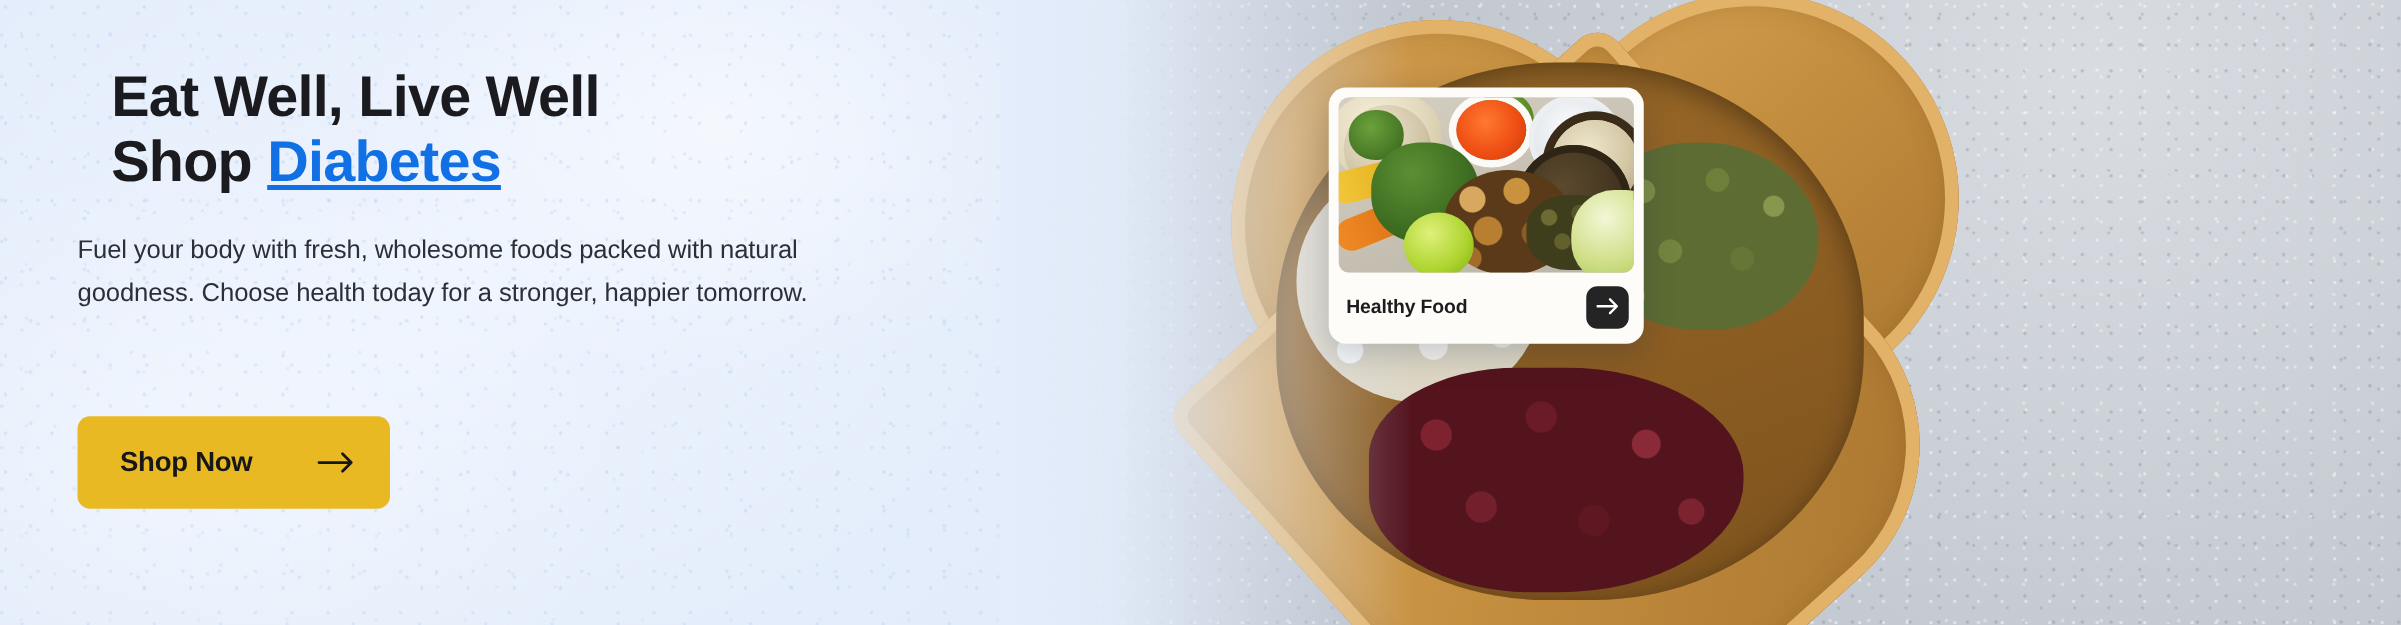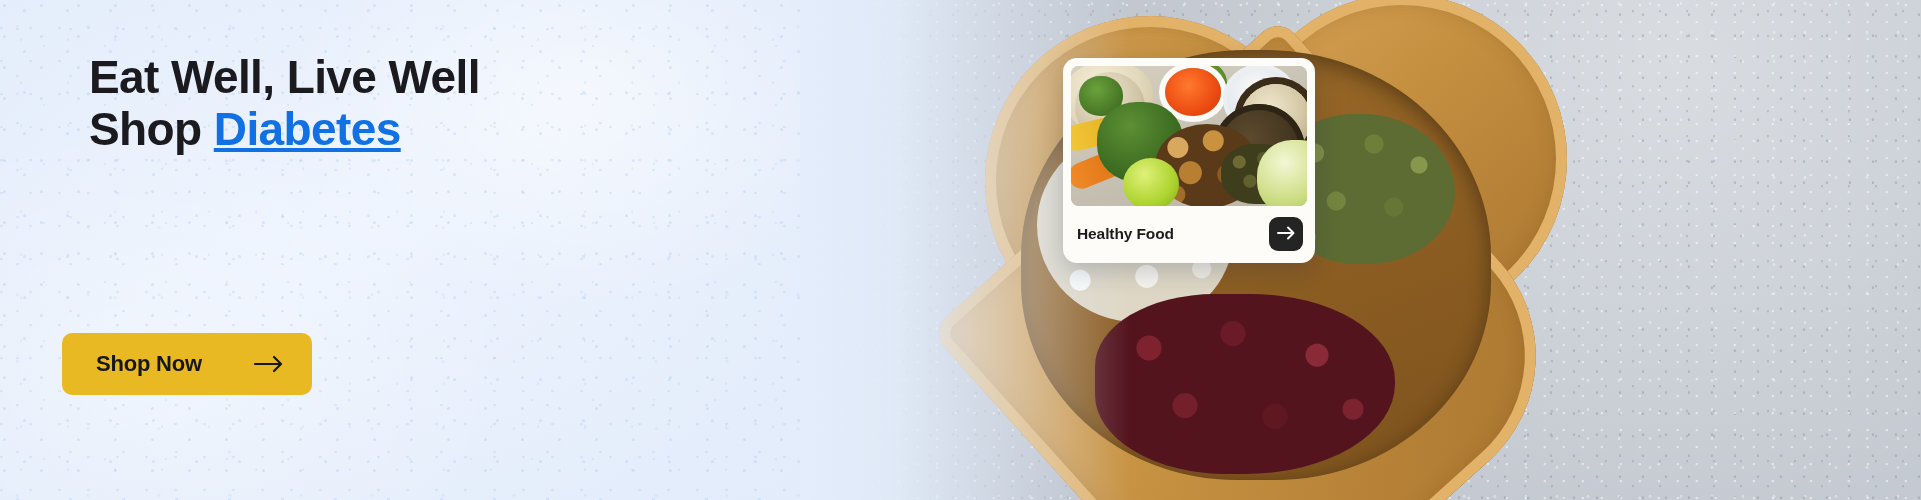--- a/index.html
+++ b/index.html
@@ -63,21 +63,21 @@
     max-width:640px;
     letter-spacing:-0.1px;
   }
 
   .cta {
     position:absolute; left:62px; top:333px;
     display:inline-flex;
     align-items:center;
     gap:52px;
     padding:0 28px 0 34px;
-    height:62px;
+    height:74px;
     border:none;
     border-radius:10px;
     background:#e9b924;
     color:#171717;
     font-family:"Liberation Sans", sans-serif;
     font-size:22px;
     font-weight:700;
     letter-spacing:-0.2px;
     cursor:pointer;
     z-index:6;
@@ -175,21 +175,21 @@
       radial-gradient(circle at 74% 34%, #8a2a38 0 11px, transparent 12px),
       radial-gradient(circle at 30% 62%, #731f2c 0 12px, transparent 13px),
       radial-gradient(circle at 60% 68%, #5f1722 0 12px, transparent 13px),
       radial-gradient(circle at 86% 64%, #7d2330 0 10px, transparent 11px),
       #54141e;
   }
 
   
   .card {
     position:absolute;
-    left:1063px; top:58px;
+    left:1063px; top:70px;
     width:252px;
     background:#fdfcf8;
     border-radius:14px;
     box-shadow:0 8px 26px rgba(20,35,70,.22);
     z-index:20;
     overflow:hidden;
     padding:8px 8px 0 8px;
   }
   .card-thumb {
     width:236px; height:140px;
@@ -291,20 +291,21 @@
     </div>
 
     <div class="photo-fade"></div>
   </div>
 
   <div class="copy">
     <h1 class="headline">
       <span>Eat Well, Live Well</span><br>
       <span>Shop </span><span class="accent">Diabetes</span>
     </h1>
+    <p class="subcopy">Fuel your body with fresh, wholesome foods packed with natural goodness. Choose health today for a stronger, happier tomorrow.</p>
   </div>
 
   <button class="cta">
     <span>Shop Now</span>
     <span class="arrow">
       <svg width="30" height="18" viewBox="0 0 30 18" fill="none" aria-hidden="true">
         <path d="M1 9h26M20 2l7 7-7 7" stroke="#171717" stroke-width="2.2" stroke-linecap="round" stroke-linejoin="round"></path>
       </svg>
     </span>
   </button>

